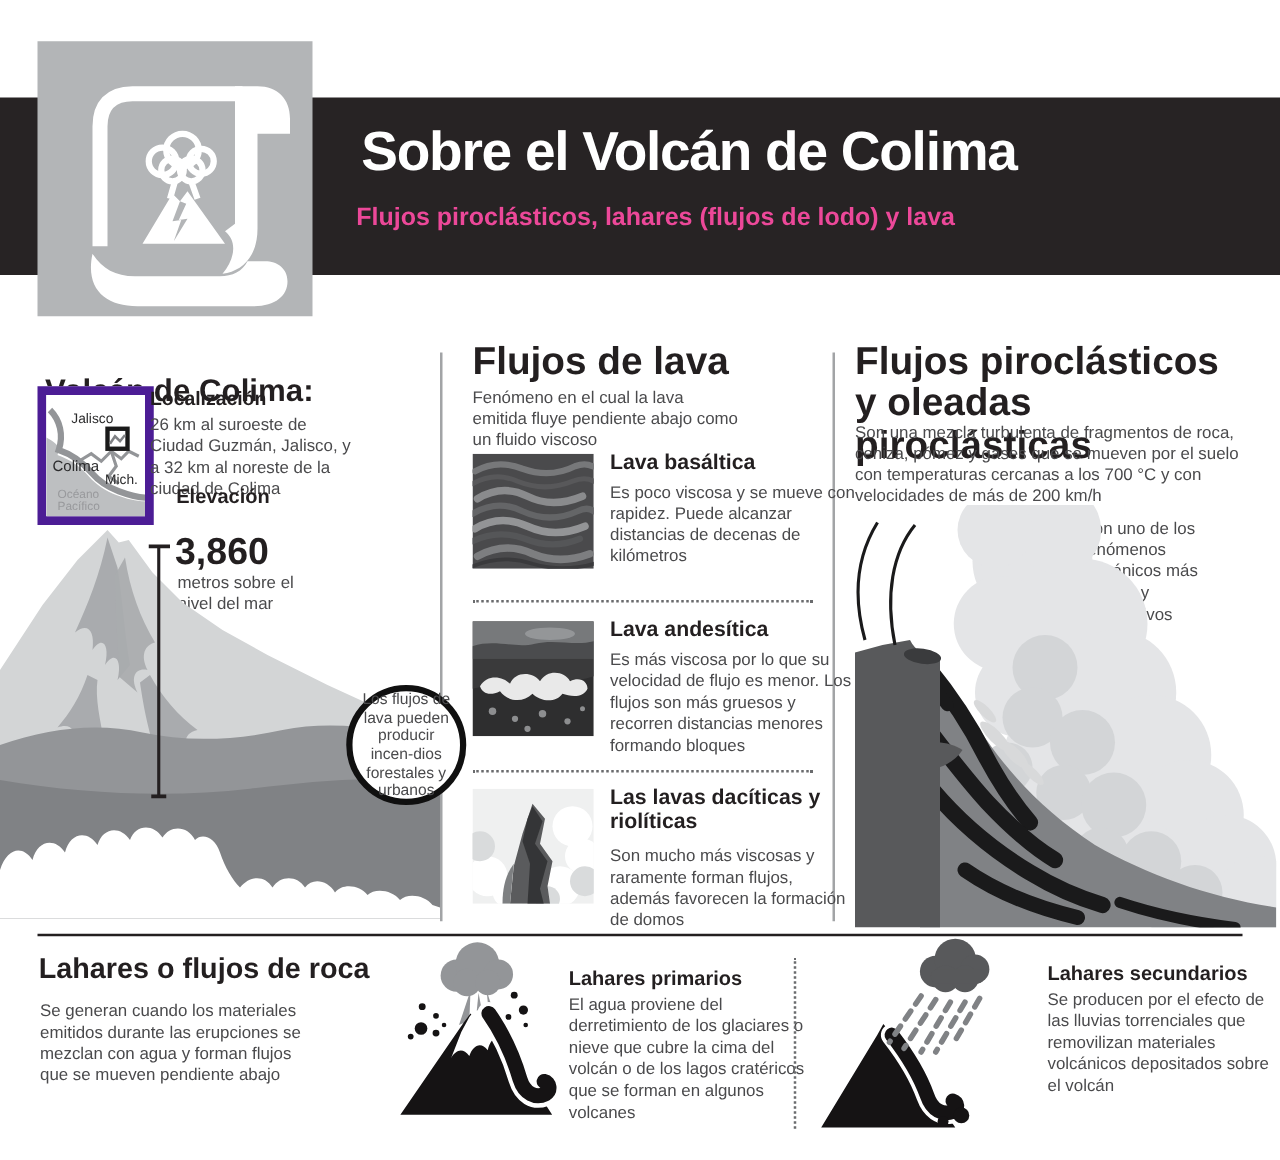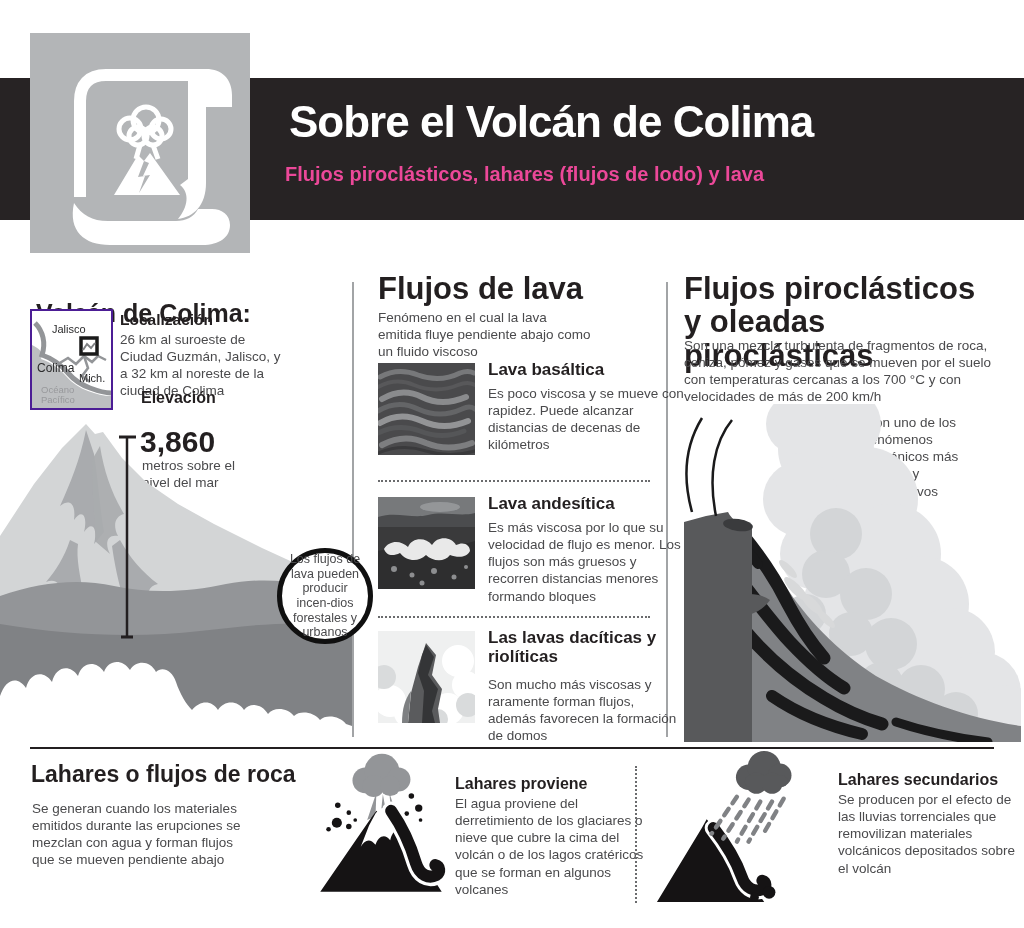--- a/index.html
+++ b/index.html
@@ -15,21 +15,21 @@
   .h2{font-weight:800;font-size:31px;color:#231f20;line-height:1.08;}
   .body-txt{font-size:13.5px;line-height:1.27;color:#4a4a4c;}
   .item-title{font-weight:800;font-size:17px;color:#231f20;line-height:1.12;}
   .small-b{font-weight:800;font-size:15.5px;color:#231f20;}
   
   .vline{width:2px;background:#a2a4a6;}
   .hdot{border-top:2px dotted #6a6b6d;height:0;}
   .vdot{border-left:2px dotted #6a6b6d;width:0;}
   .hrule{height:2px;background:#231f20;}
   
-  .map-box{left:30px;top:309px;width:79px;height:97px;border:2px solid #4c1d95;background:#fff;box-sizing:content-box;}
+  .map-box{left:30px;top:309px;width:79px;height:97px;border:7px solid #4c1d95;background:#fff;box-sizing:content-box;}
   
   .callout{left:277px;top:548px;width:96px;height:96px;border-radius:50%;background:#fff;border:5px solid #101010;box-sizing:border-box;display:flex;align-items:center;justify-content:center;text-align:center;z-index:6;}
   .callout span{width:80px;font-size:12.5px;line-height:1.17;color:#4a4a4c;}
   .photo{width:97px;height:92px;display:block;}
 </style>
 </head>
 <body>
 
 <div id="canvas">
 
@@ -284,21 +284,21 @@
           <circle cx="116" cy="57" r="4"></circle>
           <circle cx="103" cy="63" r="2.5"></circle>
         <circle cx="118" cy="70" r="2"></circle>
       </g>
       <path fill="#151314" d="M9,148 L64,68 L70,60 L75,65 L80,59 L88,66 L141,148 Z"></path>
       <path fill="#ffffff" d="M69,63 C74,55 81,55 86,62 L97,84 C92,78 87,83 85,92 C79,84 72,88 69,97 C63,89 57,92 53,99 L62,76 Z"></path>
       <path fill="none" stroke="#ffffff" stroke-width="20" stroke-linecap="round" d="M86,60 C100,80 108,100 113,117 C117,130 126,134 134,131"></path>
       <path fill="none" stroke="#151314" stroke-width="13" stroke-linecap="round" d="M86,60 C100,80 108,100 113,117 C117,130 127,134 135,130 C140,127 139,120 134,119"></path>
     </svg>
   </div>
-  <div class="abs small-b" style="left:455px;top:775px;font-size:16px;">Lahares proviene</div>
+  <div class="abs small-b" style="left:455px;top:775px;font-size:16px;">Lahares primarios</div>
   <div class="abs body-txt" style="left:455px;top:795px;width:196px;">El agua proviene del derretimiento de los glaciares o nieve que cubre la cima del volcán o de los lagos cratéricos que se forman en algunos volcanes</div>
 
   <div class="abs vdot" style="left:635px;top:766px;height:137px;"></div>
 
   <div class="abs" style="left:650px;top:748px;">
     <svg width="166" height="156" viewBox="0 0 160 160">
       <path fill="#151314" d="M2,158 L48,82 L53,73 L58,79 L64,86 L112,158 Z"></path>
       <path fill="none" stroke="#ffffff" stroke-width="18" stroke-linecap="round" d="M60,82 C74,100 84,118 89,132 C93,143 100,147 108,146"></path>
       <path fill="none" stroke="#151314" stroke-width="12" stroke-linecap="round" d="M60,82 C74,100 84,118 89,132 C93,144 102,148 110,145 C115,143 114,137 110,136"></path>
       <circle cx="102" cy="153" r="4.5" fill="#151314"></circle>

